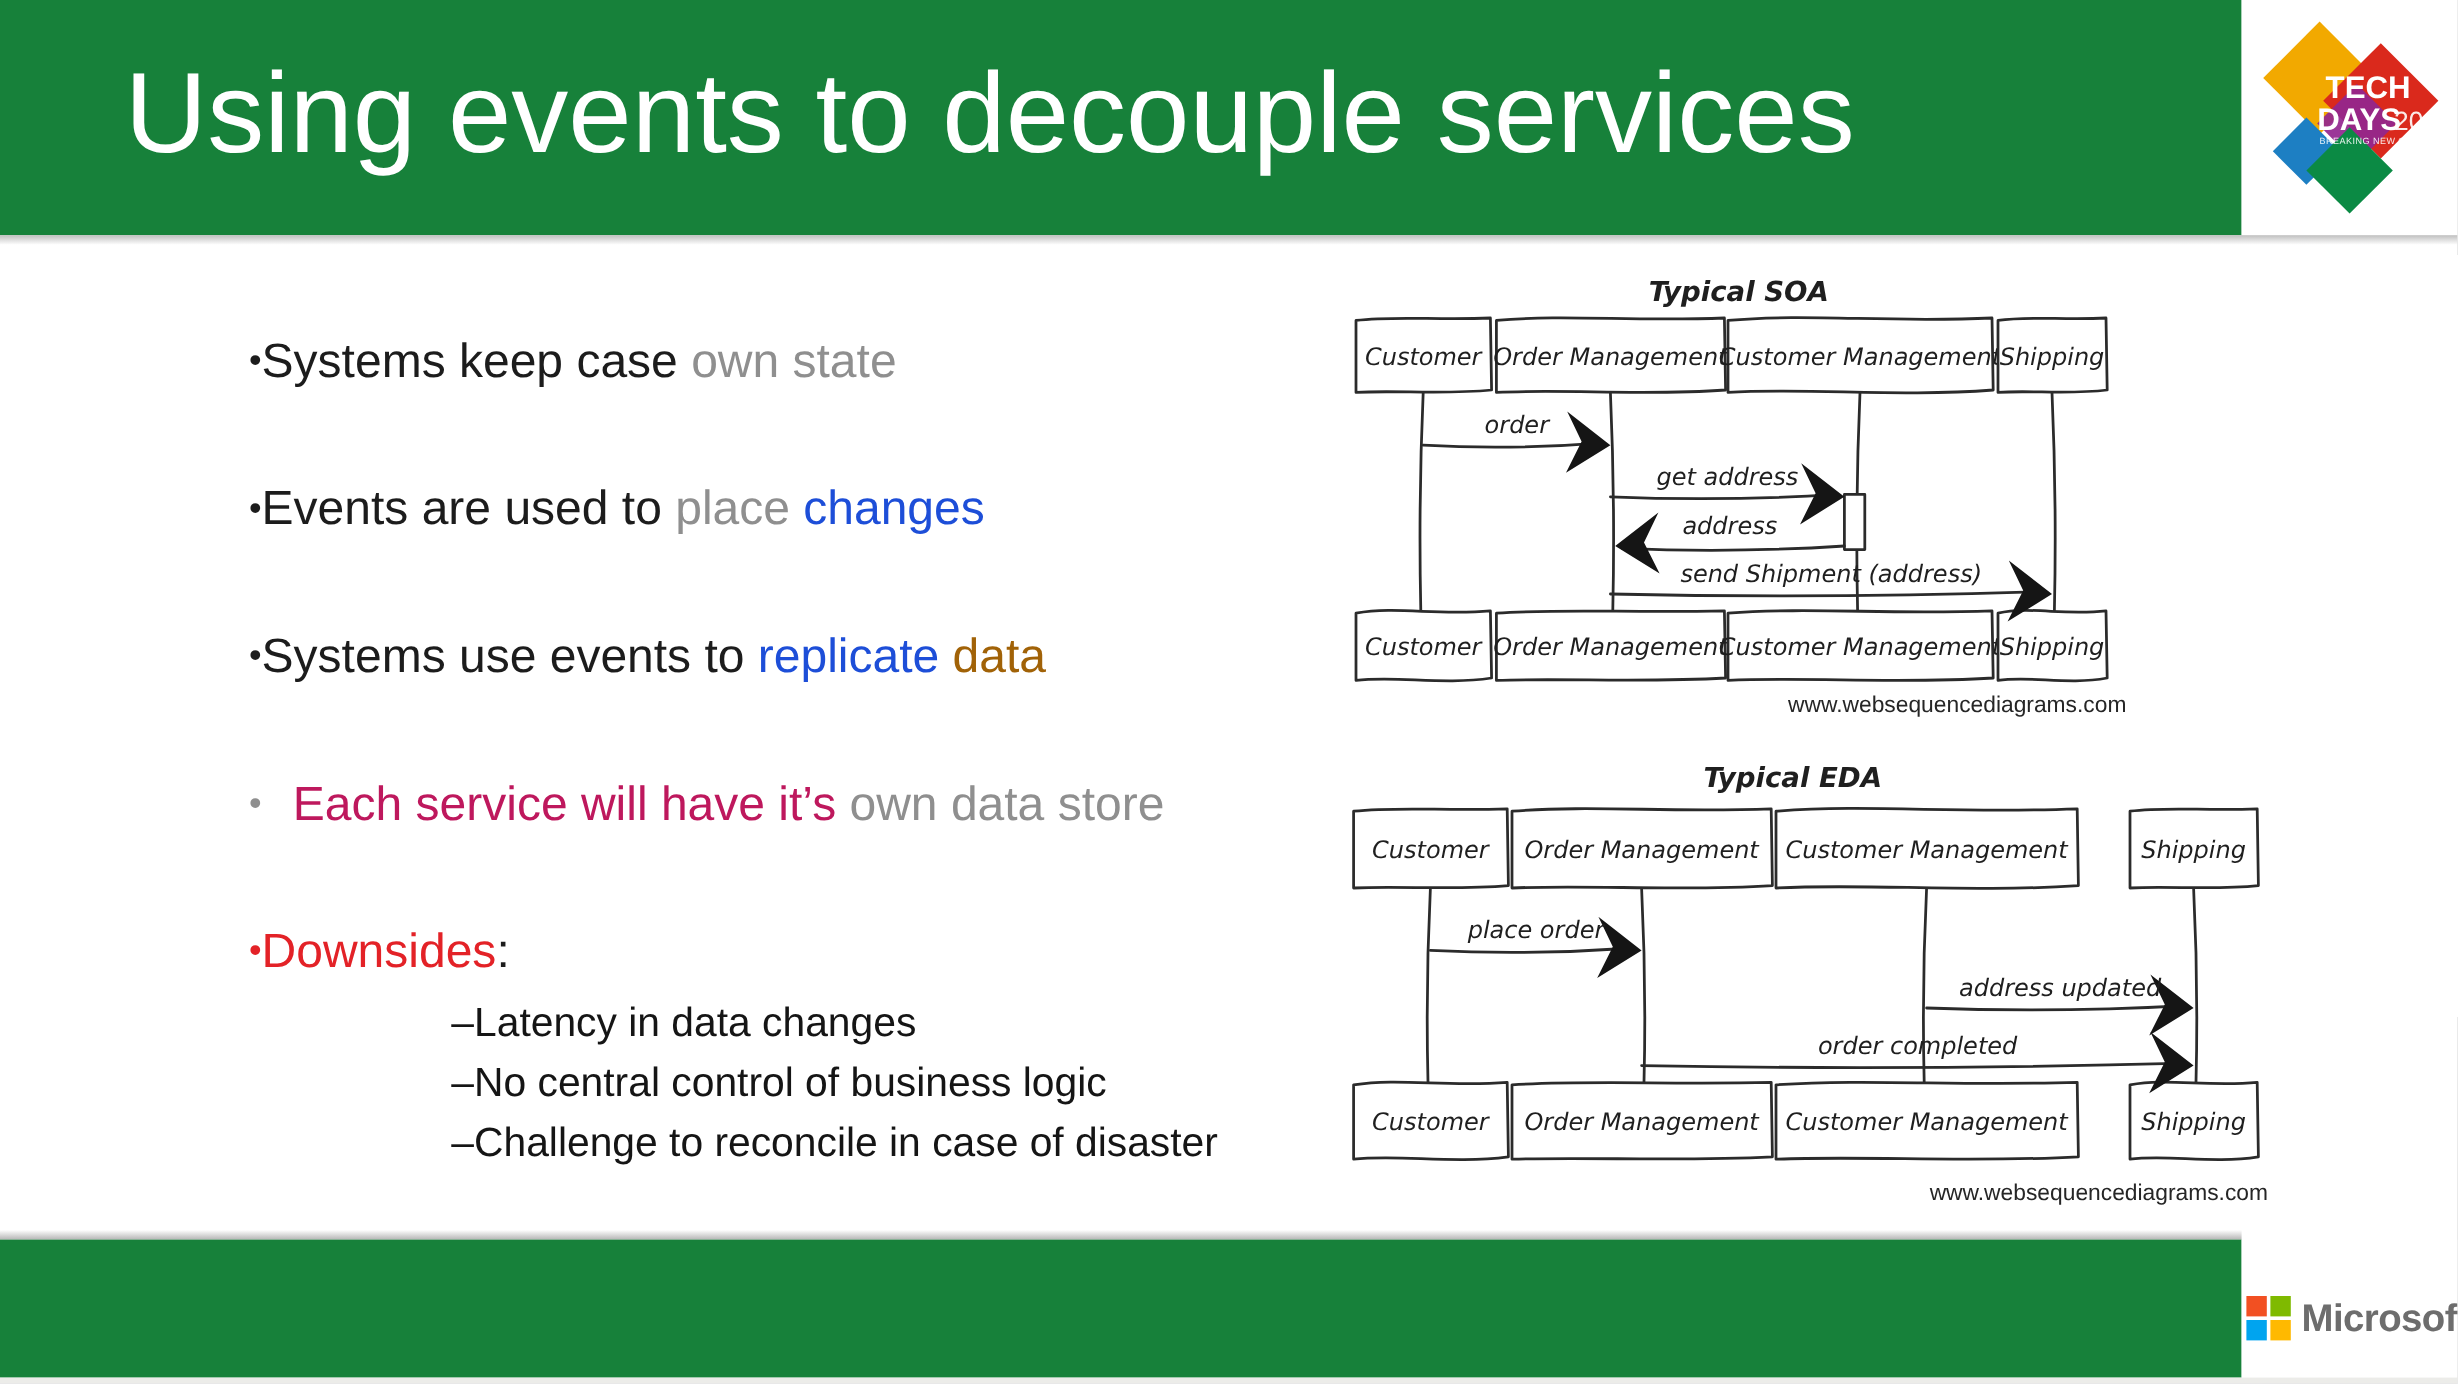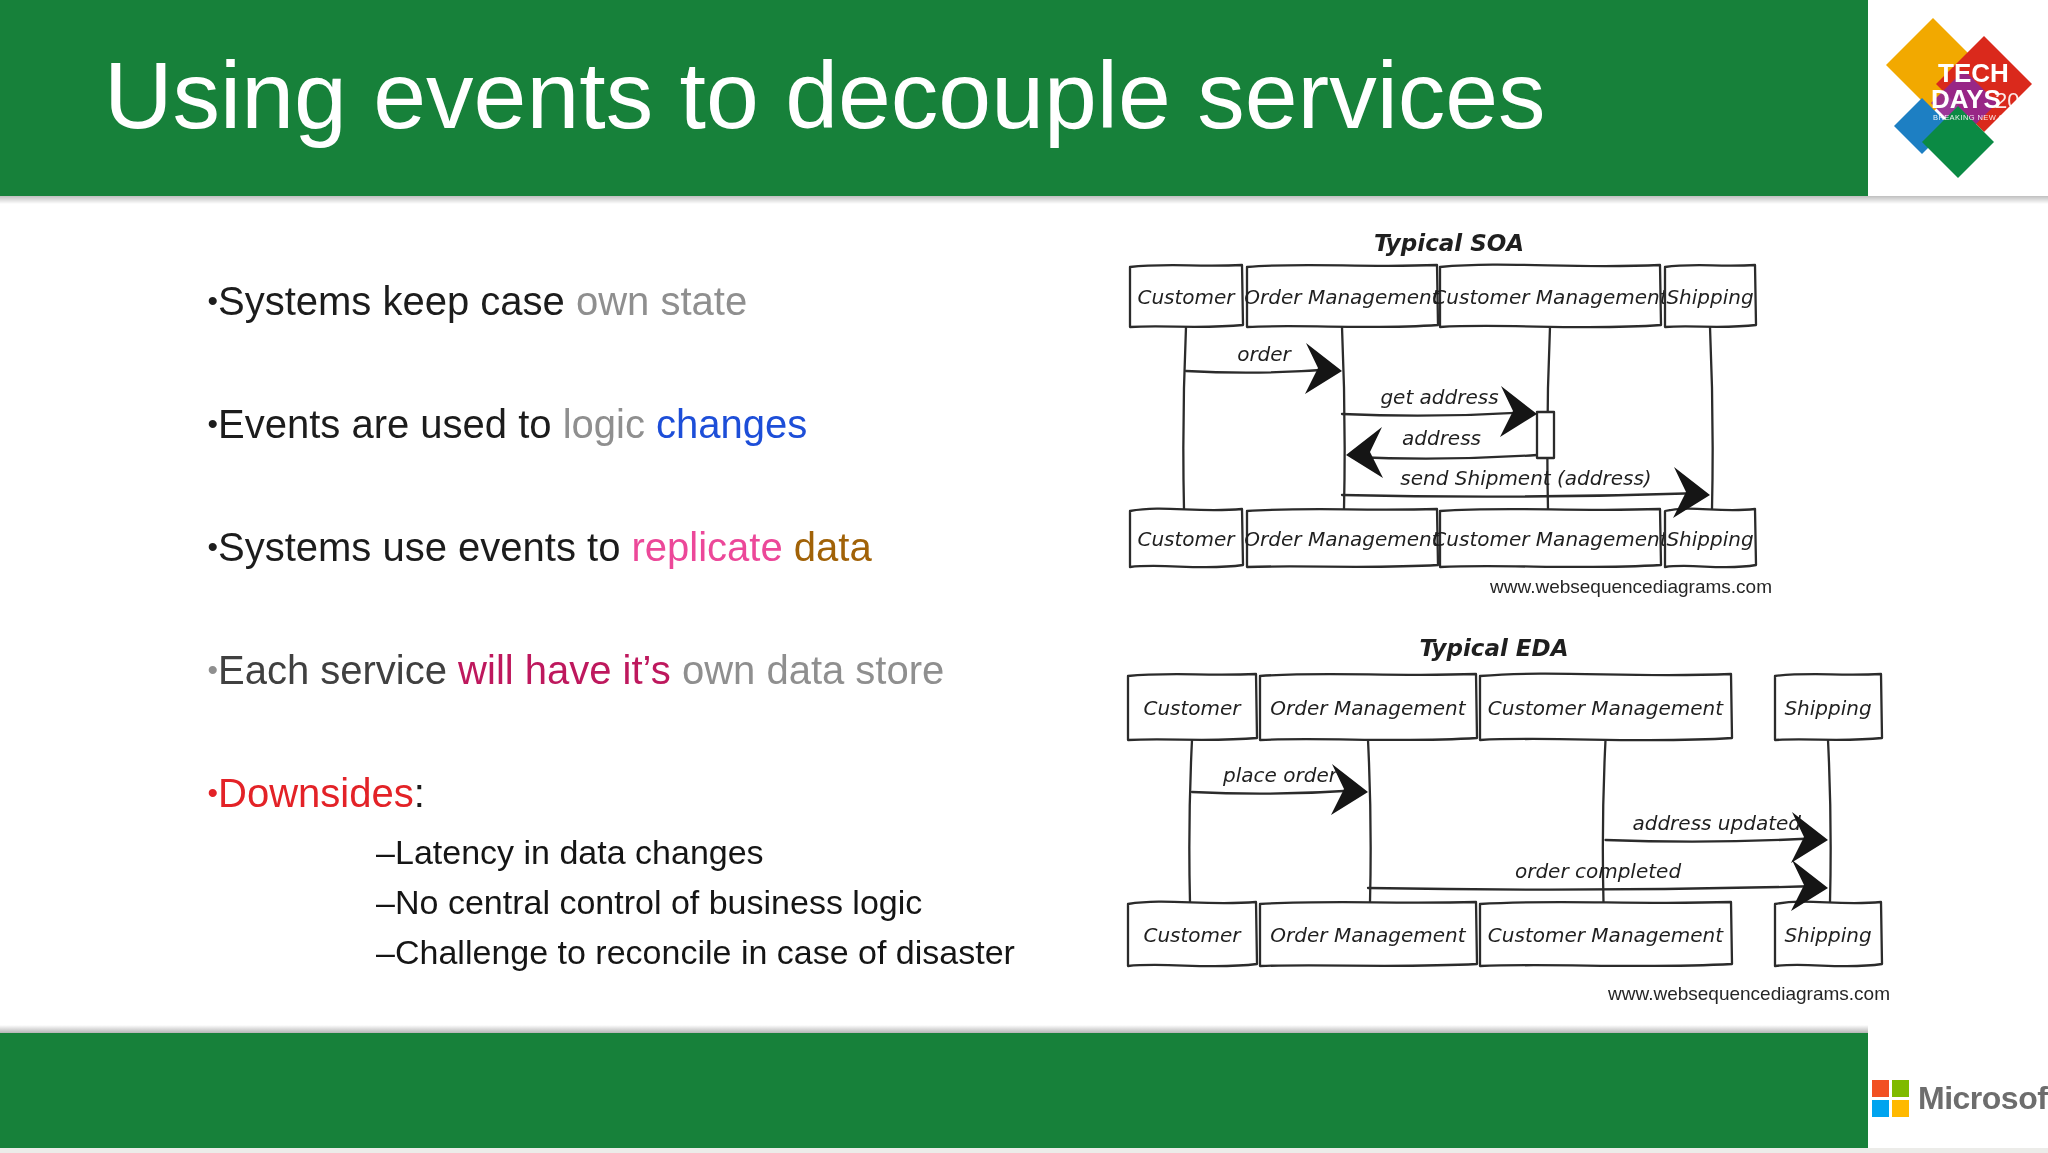--- a/index.html
+++ b/index.html
@@ -68,29 +68,29 @@
   </svg>
   <div class="header-shadow"></div>
 
   <ul class="bullets" id="bullets">
       <li class="b-item">
         <span class="b-dot" style="color: rgb(28, 28, 28);">•</span>
         <span class="b-text"><span style="color: rgb(28, 28, 28);">Systems keep case </span><span style="color: rgb(143, 143, 143);">own state</span></span>
       </li>
       <li class="b-item">
         <span class="b-dot" style="color: rgb(28, 28, 28);">•</span>
-        <span class="b-text"><span style="color: rgb(28, 28, 28);">Events are used to </span><span style="color: rgb(143, 143, 143);">logic</span><span style="color: #1d4ed8;"> changes</span></span>
+        <span class="b-text"><span style="color: rgb(28, 28, 28);">Events are used to </span><span style="color: rgb(143, 143, 143);">place</span><span style="color: #1d4ed8;"> changes</span></span>
       </li>
       <li class="b-item">
         <span class="b-dot" style="color: rgb(28, 28, 28);">•</span>
-        <span class="b-text"><span style="color: rgb(28, 28, 28);">Systems use events to </span><span style="color: #ec4899;">replicate</span><span style="color: #a16207;"> data</span></span>
+        <span class="b-text"><span style="color: rgb(28, 28, 28);">Systems use events to </span><span style="color: #1d4ed8;">replicate</span><span style="color: #a16207;"> data</span></span>
       </li>
       <li class="b-item">
         <span class="b-dot" style="color: rgb(143, 143, 143);">•</span>
-        <span class="b-text"><span style="color: #404040;">Each service </span><span style="color: #be185d;">will have it’s </span><span style="color: rgb(143, 143, 143);">own data store</span></span>
+        <span class="b-text"><span style="color: #be185d; margin-left: 26px;">Each service </span><span style="color: #be185d;">will have it’s </span><span style="color: rgb(143, 143, 143);">own data store</span></span>
       </li>
       <li class="b-item tight">
         <span class="b-dot" style="color: rgb(227, 34, 39);">•</span>
         <span class="b-text"><span style="color: rgb(227, 34, 39); margin-top: 40px;">Downsides</span><span style="color: rgb(28, 28, 28);">:</span></span>
       </li>
       <ul class="subbullets">
         <li class="sb-item">
           <span class="sb-dash">–</span>
           <span>Latency in data changes</span>
         </li>

